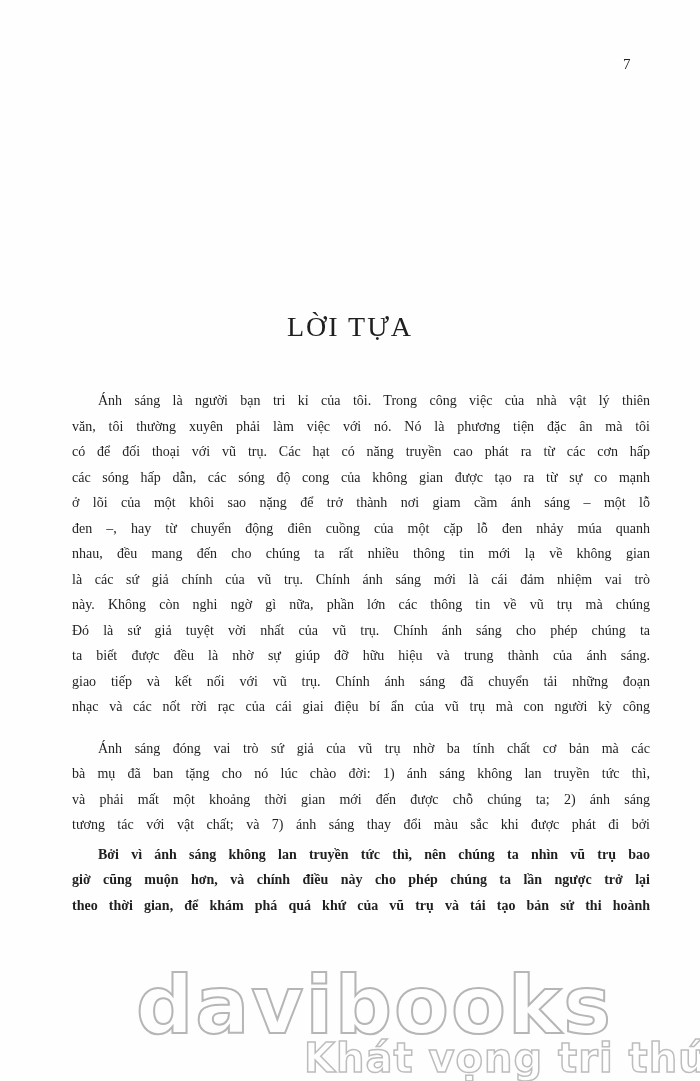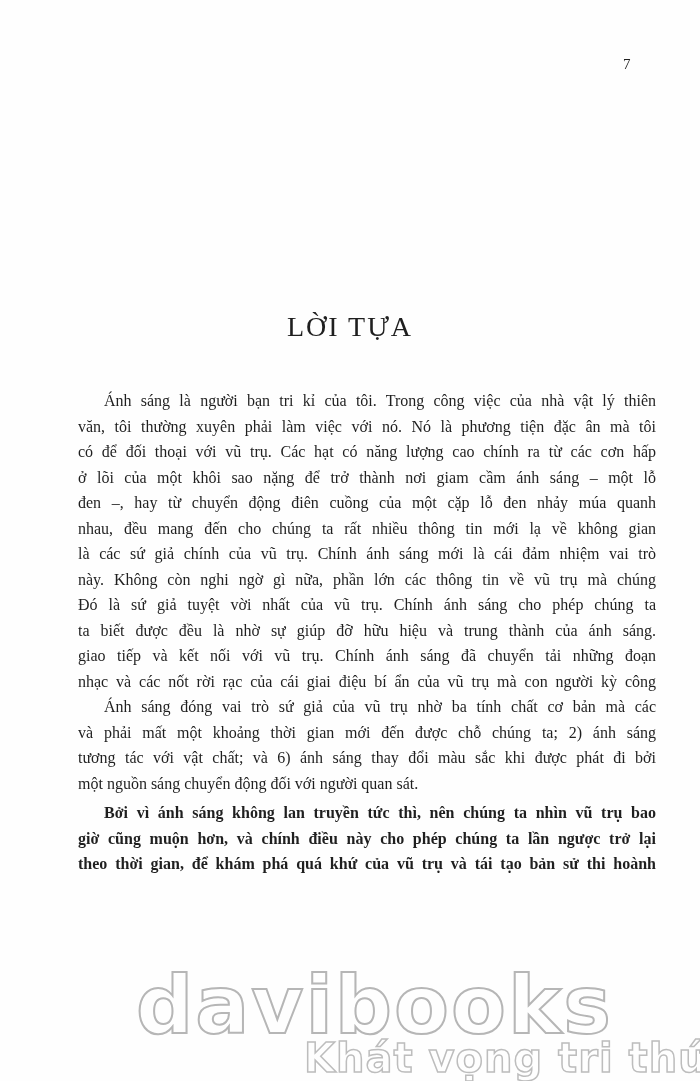--- a/index.html
+++ b/index.html
@@ -26,26 +26,26 @@
     left: 0;
     width: 100%;
     text-align: center;
     font-size: 28px;
     letter-spacing: 2px;
     font-weight: normal;
   }
   .body-text {
     position: absolute;
     top: 388px;
-    left: 78px;
+    left: 72px;
     width: 578px;
-    font-size: 16px;
+    font-size: 14px;
   }
   .para { margin: 0; }
-  .para:nth-child(2) { }
+  .para:nth-child(2) { margin-top: 16px; }
   .para:nth-child(3) { margin-top: 4px; font-weight: bold; }
   .line {
     line-height: 25.5px;
     text-align: justify;
     text-align-last: justify;
   }
   .line.indent { text-indent: 26px; }
   .line.last { text-align-last: left; }
   .watermark {
     position: absolute;
@@ -81,36 +81,37 @@
 
 <div class="page">
   <div class="page-number">7</div>
 
   <h1 class="section-title">LỜI TỰA</h1>
 
   <div class="body-text">
       <div class="para">
         <div class="line indent">Ánh sáng là người bạn tri kỉ của tôi. Trong công việc của nhà vật lý thiên</div>
         <div class="line">văn, tôi thường xuyên phải làm việc với nó. Nó là phương tiện đặc ân mà tôi</div>
-        <div class="line">có để đối thoại với vũ trụ. Các hạt có năng lượng cao chính ra từ các cơn hấp</div>
+        <div class="line">có để đối thoại với vũ trụ. Các hạt có năng truyền cao phát ra từ các cơn hấp</div>
+        <div class="line">các sóng hấp dẫn, các sóng độ cong của không gian được tạo ra từ sự co mạnh</div>
         <div class="line">ở lõi của một khôi sao nặng để trở thành nơi giam cầm ánh sáng – một lỗ</div>
         <div class="line">đen –, hay từ chuyển động điên cuồng của một cặp lỗ đen nhảy múa quanh</div>
         <div class="line">nhau, đều mang đến cho chúng ta rất nhiều thông tin mới lạ về không gian</div>
         <div class="line">là các sứ giả chính của vũ trụ. Chính ánh sáng mới là cái đảm nhiệm vai trò</div>
         <div class="line">này. Không còn nghi ngờ gì nữa, phần lớn các thông tin về vũ trụ mà chúng</div>
         <div class="line">Đó là sứ giả tuyệt vời nhất của vũ trụ. Chính ánh sáng cho phép chúng ta</div>
         <div class="line">ta biết được đều là nhờ sự giúp đỡ hữu hiệu và trung thành của ánh sáng.</div>
         <div class="line">giao tiếp và kết nối với vũ trụ. Chính ánh sáng đã chuyển tải những đoạn</div>
         <div class="line">nhạc và các nốt rời rạc của cái giai điệu bí ẩn của vũ trụ mà con người kỳ công</div>
       </div>
       <div class="para">
         <div class="line indent">Ánh sáng đóng vai trò sứ giả của vũ trụ nhờ ba tính chất cơ bản mà các</div>
+        <div class="line">bà mụ đã ban tặng cho nó lúc chào đời: 1) ánh sáng không lan truyền tức thì,</div>
         <div class="line">và phải mất một khoảng thời gian mới đến được chỗ chúng ta; 2) ánh sáng</div>
-        <div class="line">tương tác với vật chất; và 6) ánh sáng thay đổi màu sắc khi được phát đi bởi</div>
-        <div class="line last">một nguồn sáng chuyển động đối với người quan sát.</div>
+        <div class="line">tương tác với vật chất; và 7) ánh sáng thay đổi màu sắc khi được phát đi bởi</div>
       </div>
       <div class="para">
         <div class="line indent">Bởi vì ánh sáng không lan truyền tức thì, nên chúng ta nhìn vũ trụ bao</div>
         <div class="line">giờ cũng muộn hơn, và chính điều này cho phép chúng ta lần ngược trở lại</div>
         <div class="line">theo thời gian, để khám phá quá khứ của vũ trụ và tái tạo bản sử thi hoành</div>
       </div>
     </div>
 
   <div class="watermark watermark-brand">davibooks</div>
 

